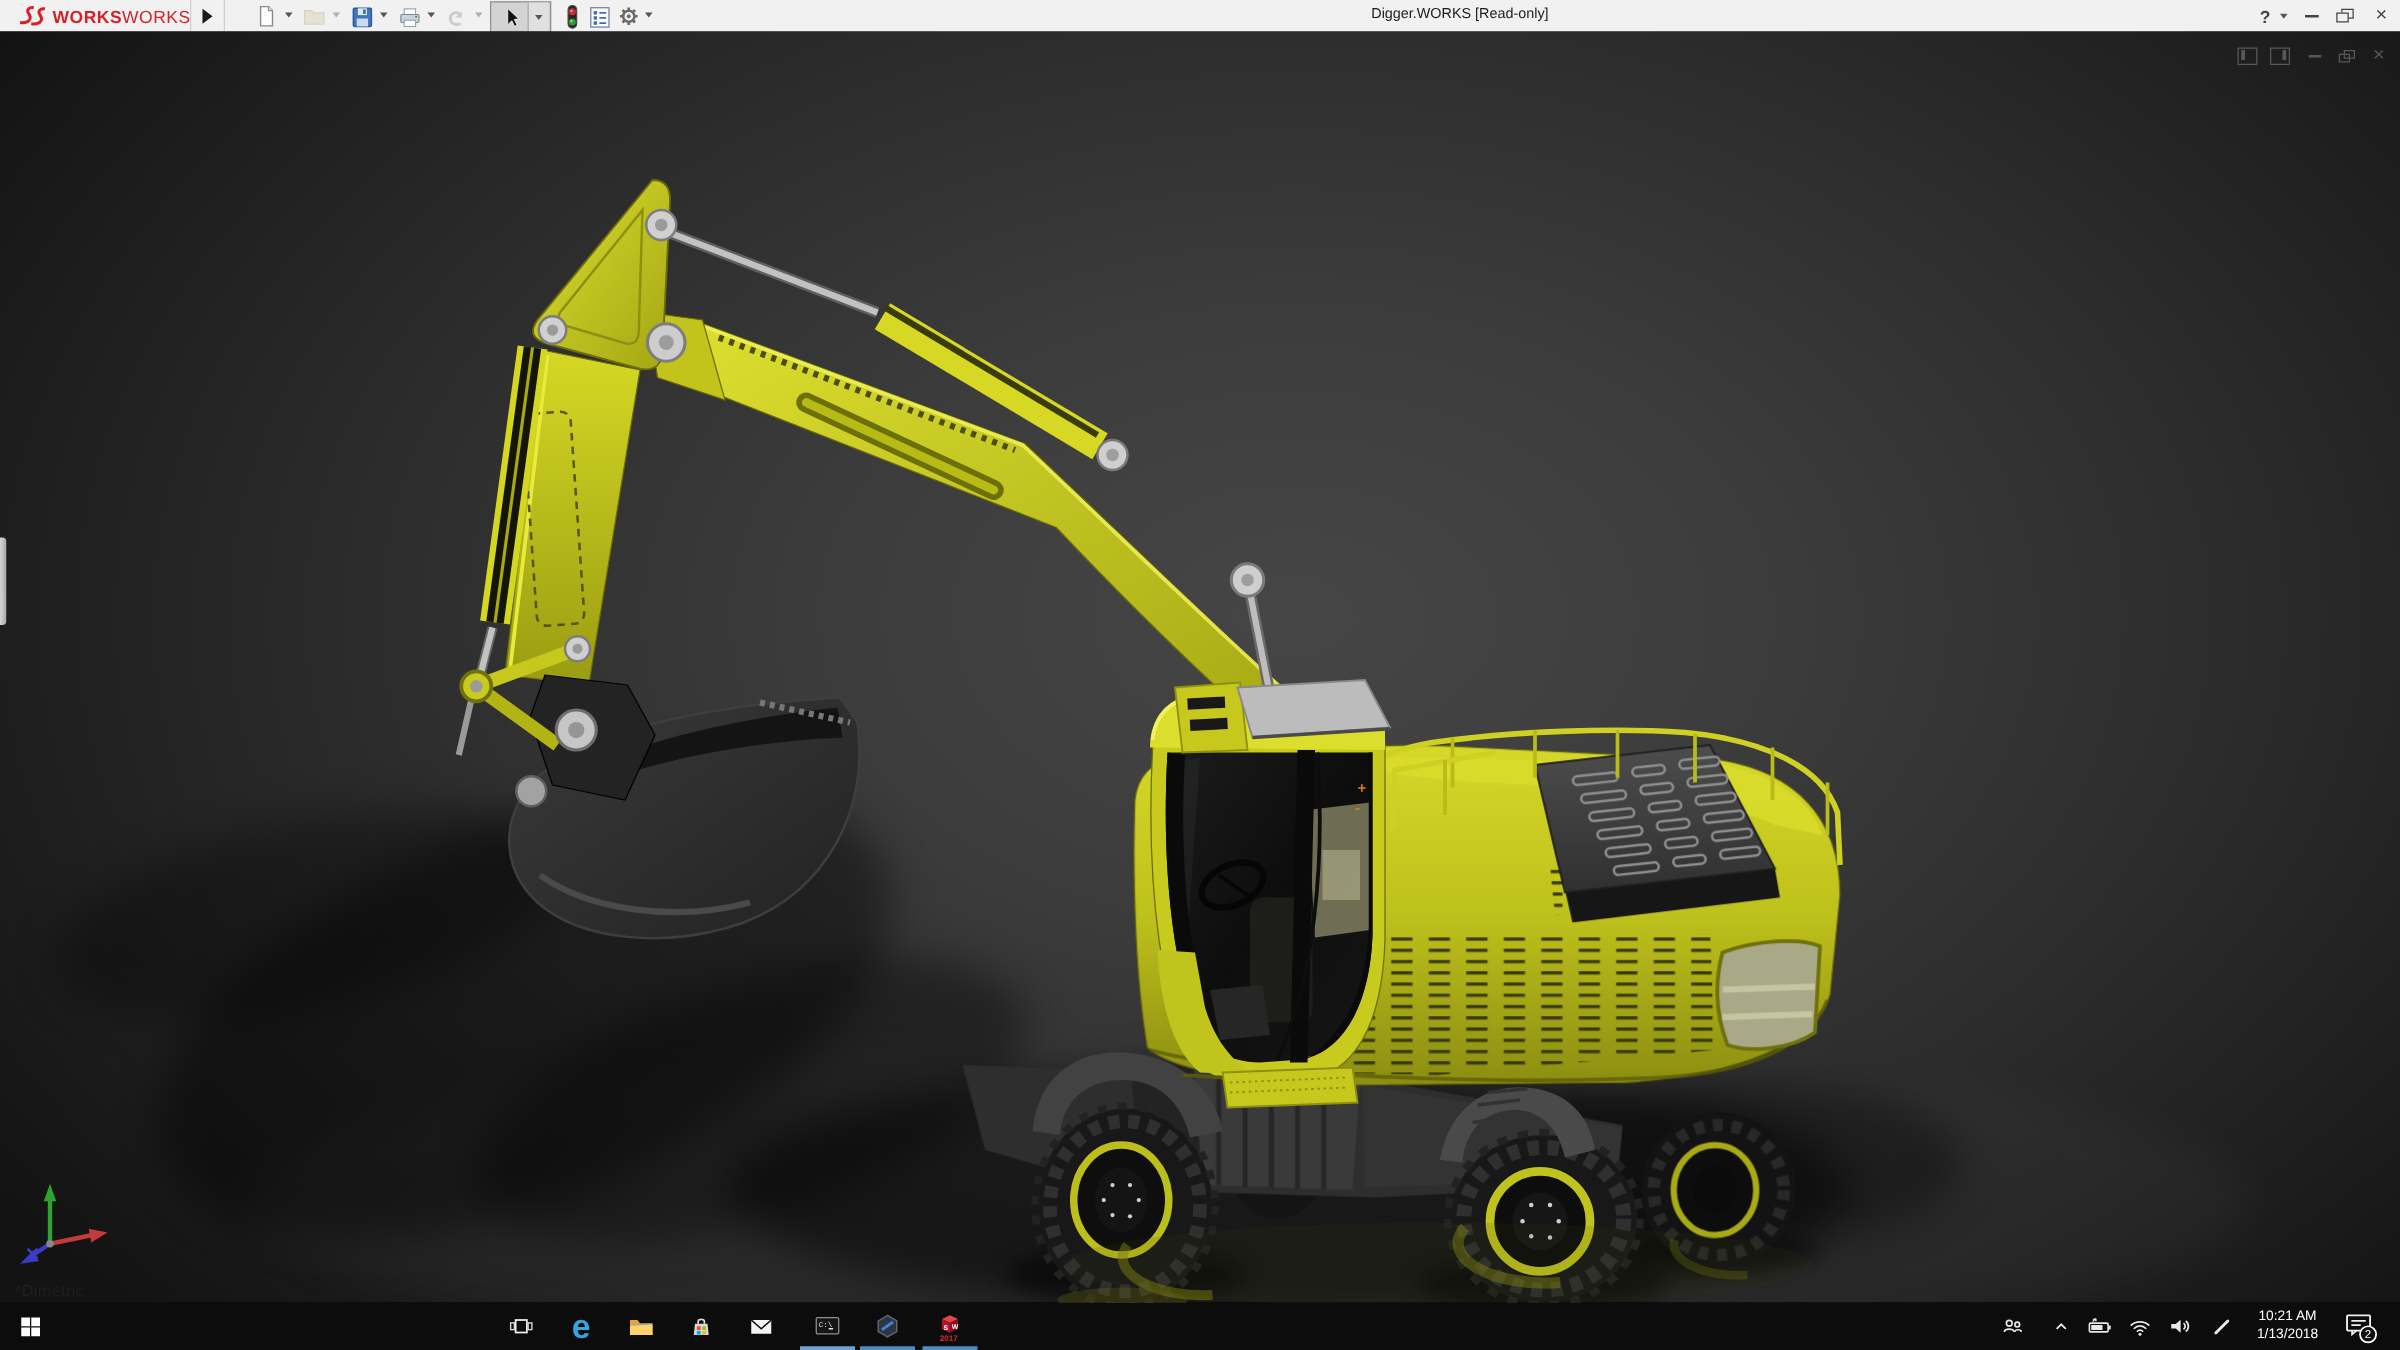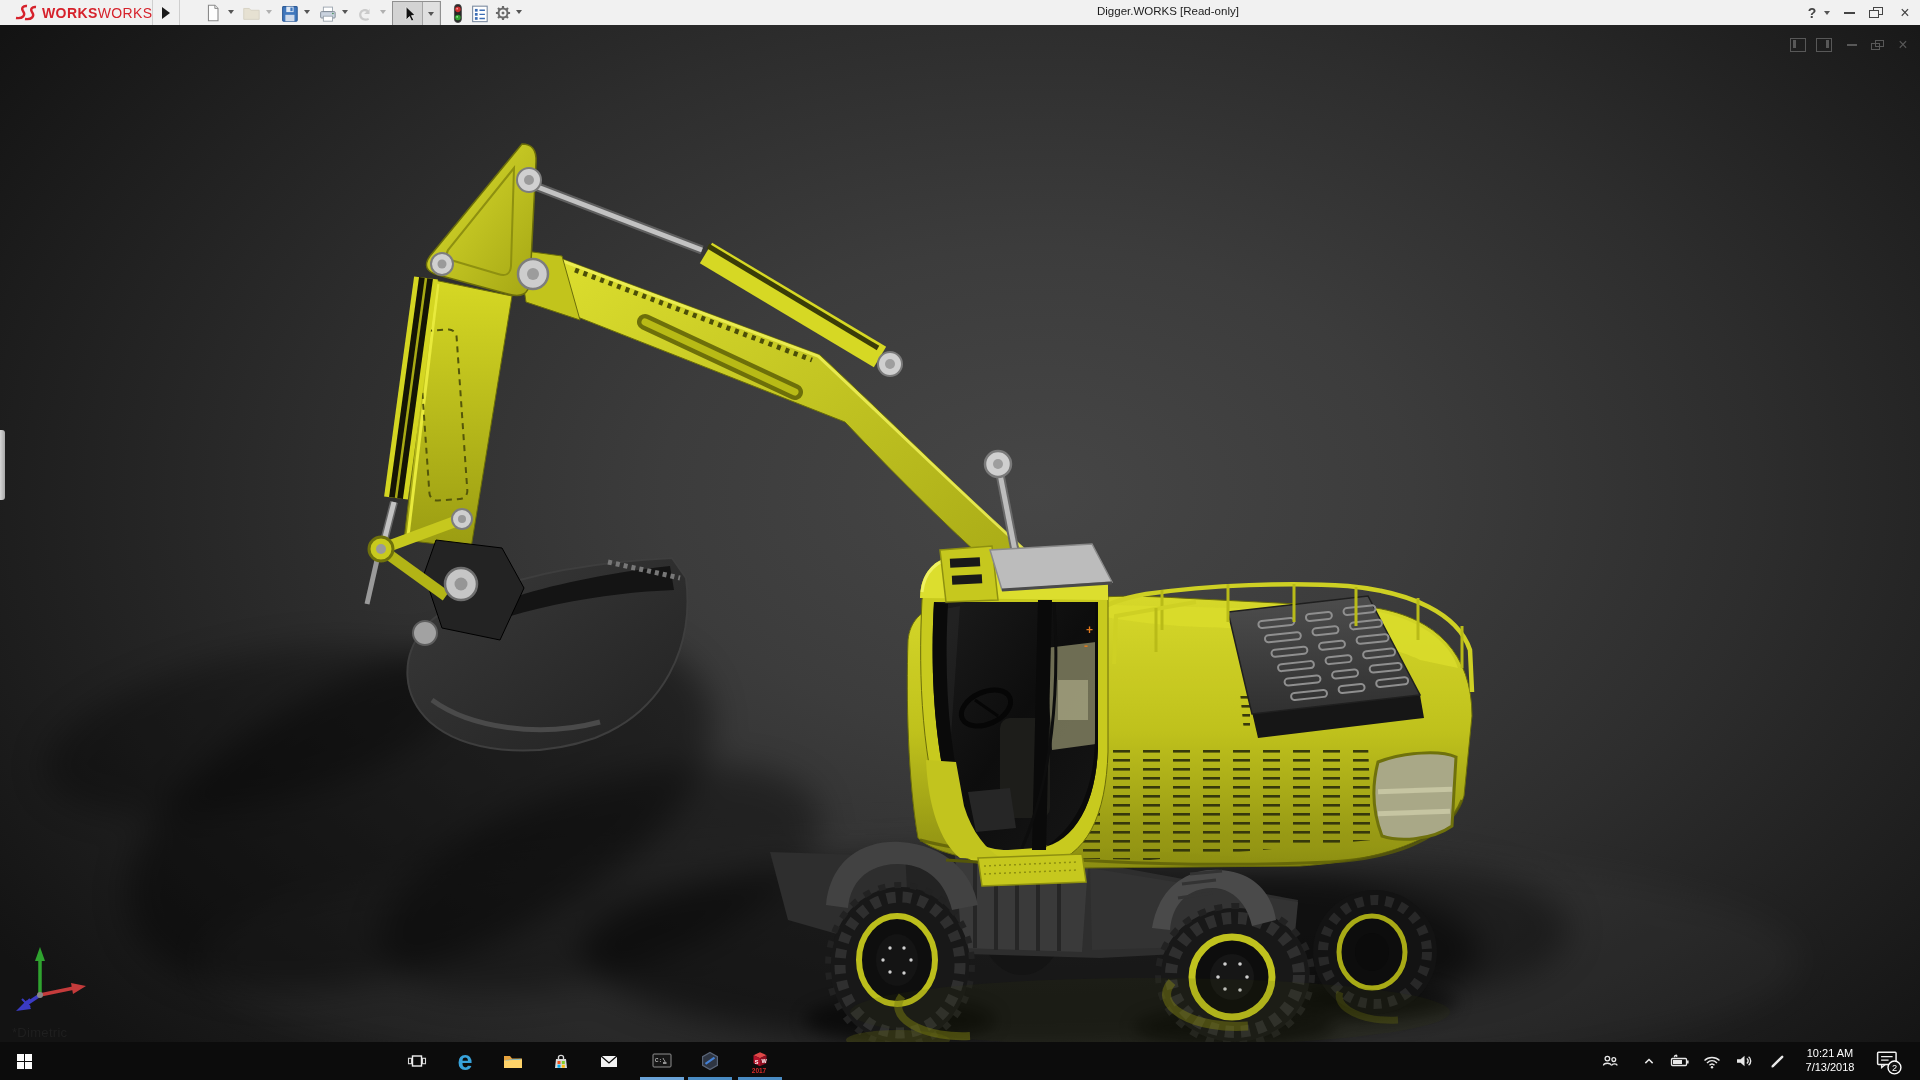--- a/index.html
+++ b/index.html
@@ -589,21 +589,21 @@
     </svg>
   </div>
   <div class="tray-ico" style="left:1764px;width:28px">
     <svg width="24" height="24" viewBox="0 0 24 24">
       <line x1="6.8" y1="17.2" x2="16.2" y2="7.8" stroke="#e8e8e8" stroke-width="2.4" stroke-linecap="round"></line>
       <polygon points="5.5,18.5 6.3,16.1 7.9,17.7" fill="#e8e8e8"></polygon>
     </svg>
   </div>
   <div id="clock" class="abs">
     <span>10:21 AM</span>
-    <span>7/13/2018</span>
+    <span>1/13/2018</span>
   </div>
   <div class="tray-ico" style="left:1870px;width:36px">
     <svg width="30" height="30" viewBox="0 0 26 26">
       <rect x="4" y="5.5" width="16" height="10.5" rx="0.8" fill="none" stroke="#f0f0f0" stroke-width="1.3"></rect>
       <path d="M7,9.2 H17 M7,12.2 H13.5" stroke="#f0f0f0" stroke-width="1.2"></path>
       <path d="M7.5,16 L7.5,18.6 L10.6,16" fill="none" stroke="#f0f0f0" stroke-width="1.2"></path>
       <circle cx="18.6" cy="18.6" r="5.6" fill="#111" stroke="#fff" stroke-width="1.2"></circle>
       <text x="18.6" y="21.3" font-size="8" fill="#fff" text-anchor="middle">2</text>
     </svg>
   </div>

